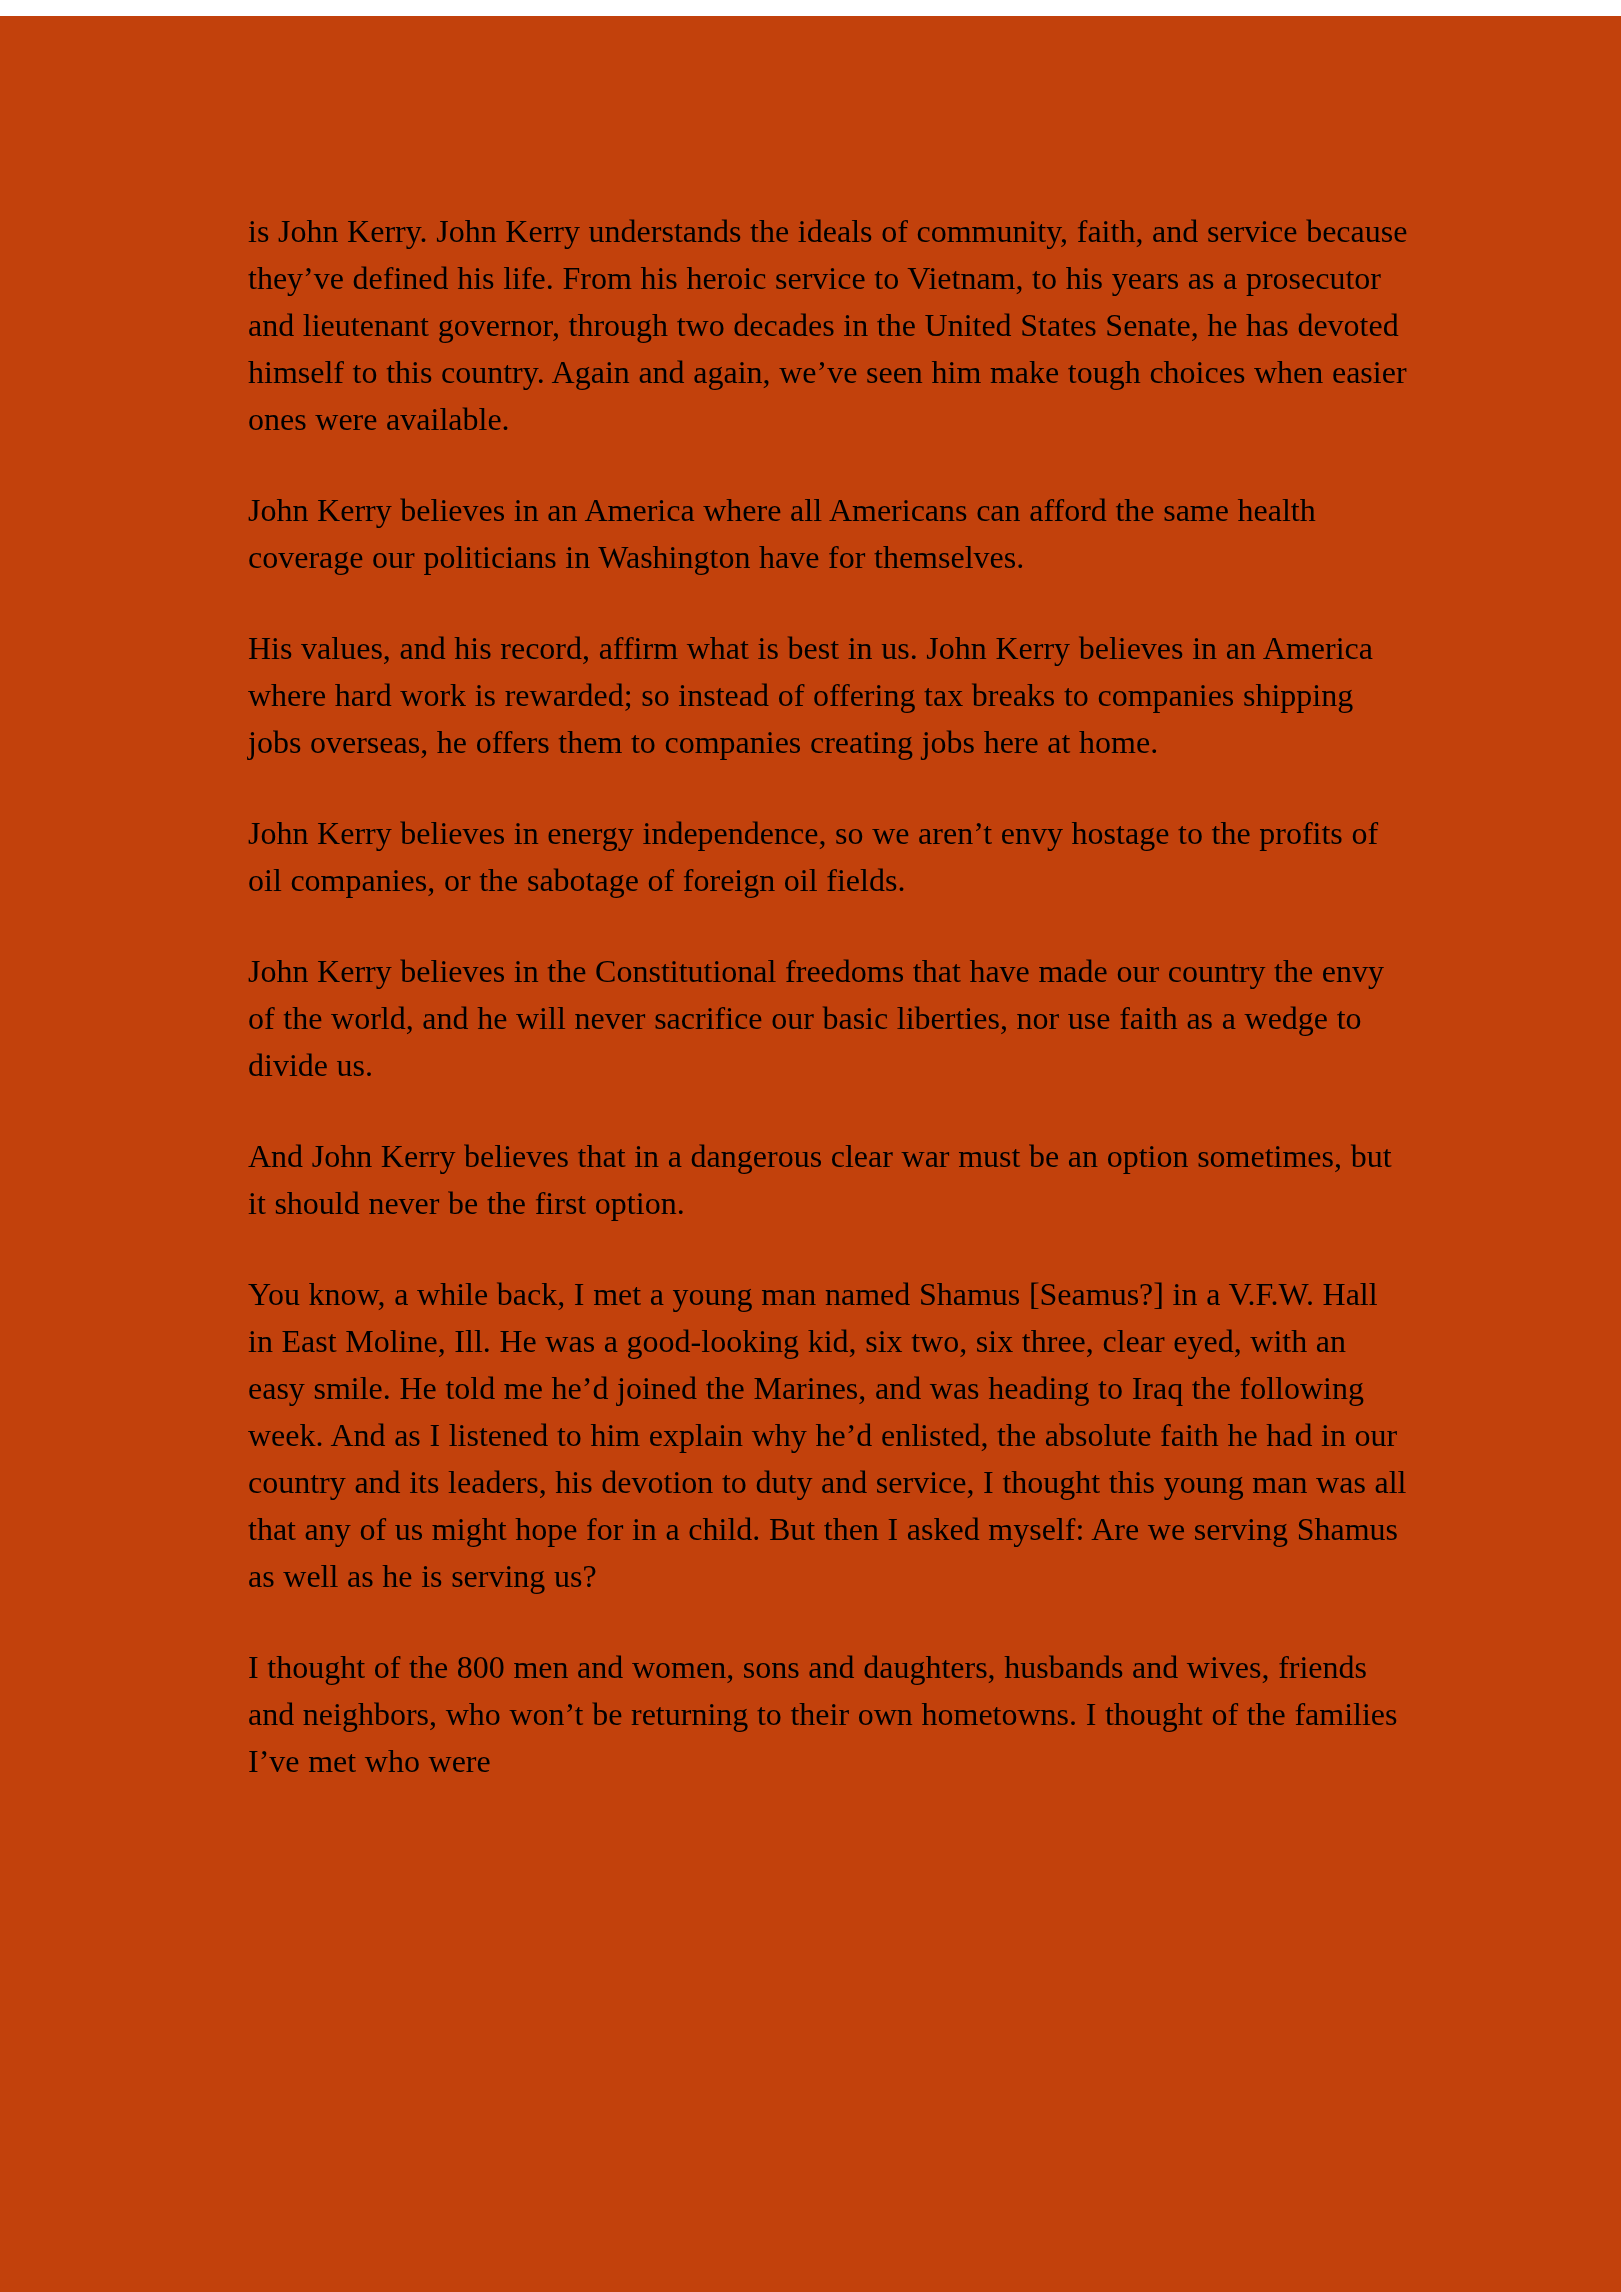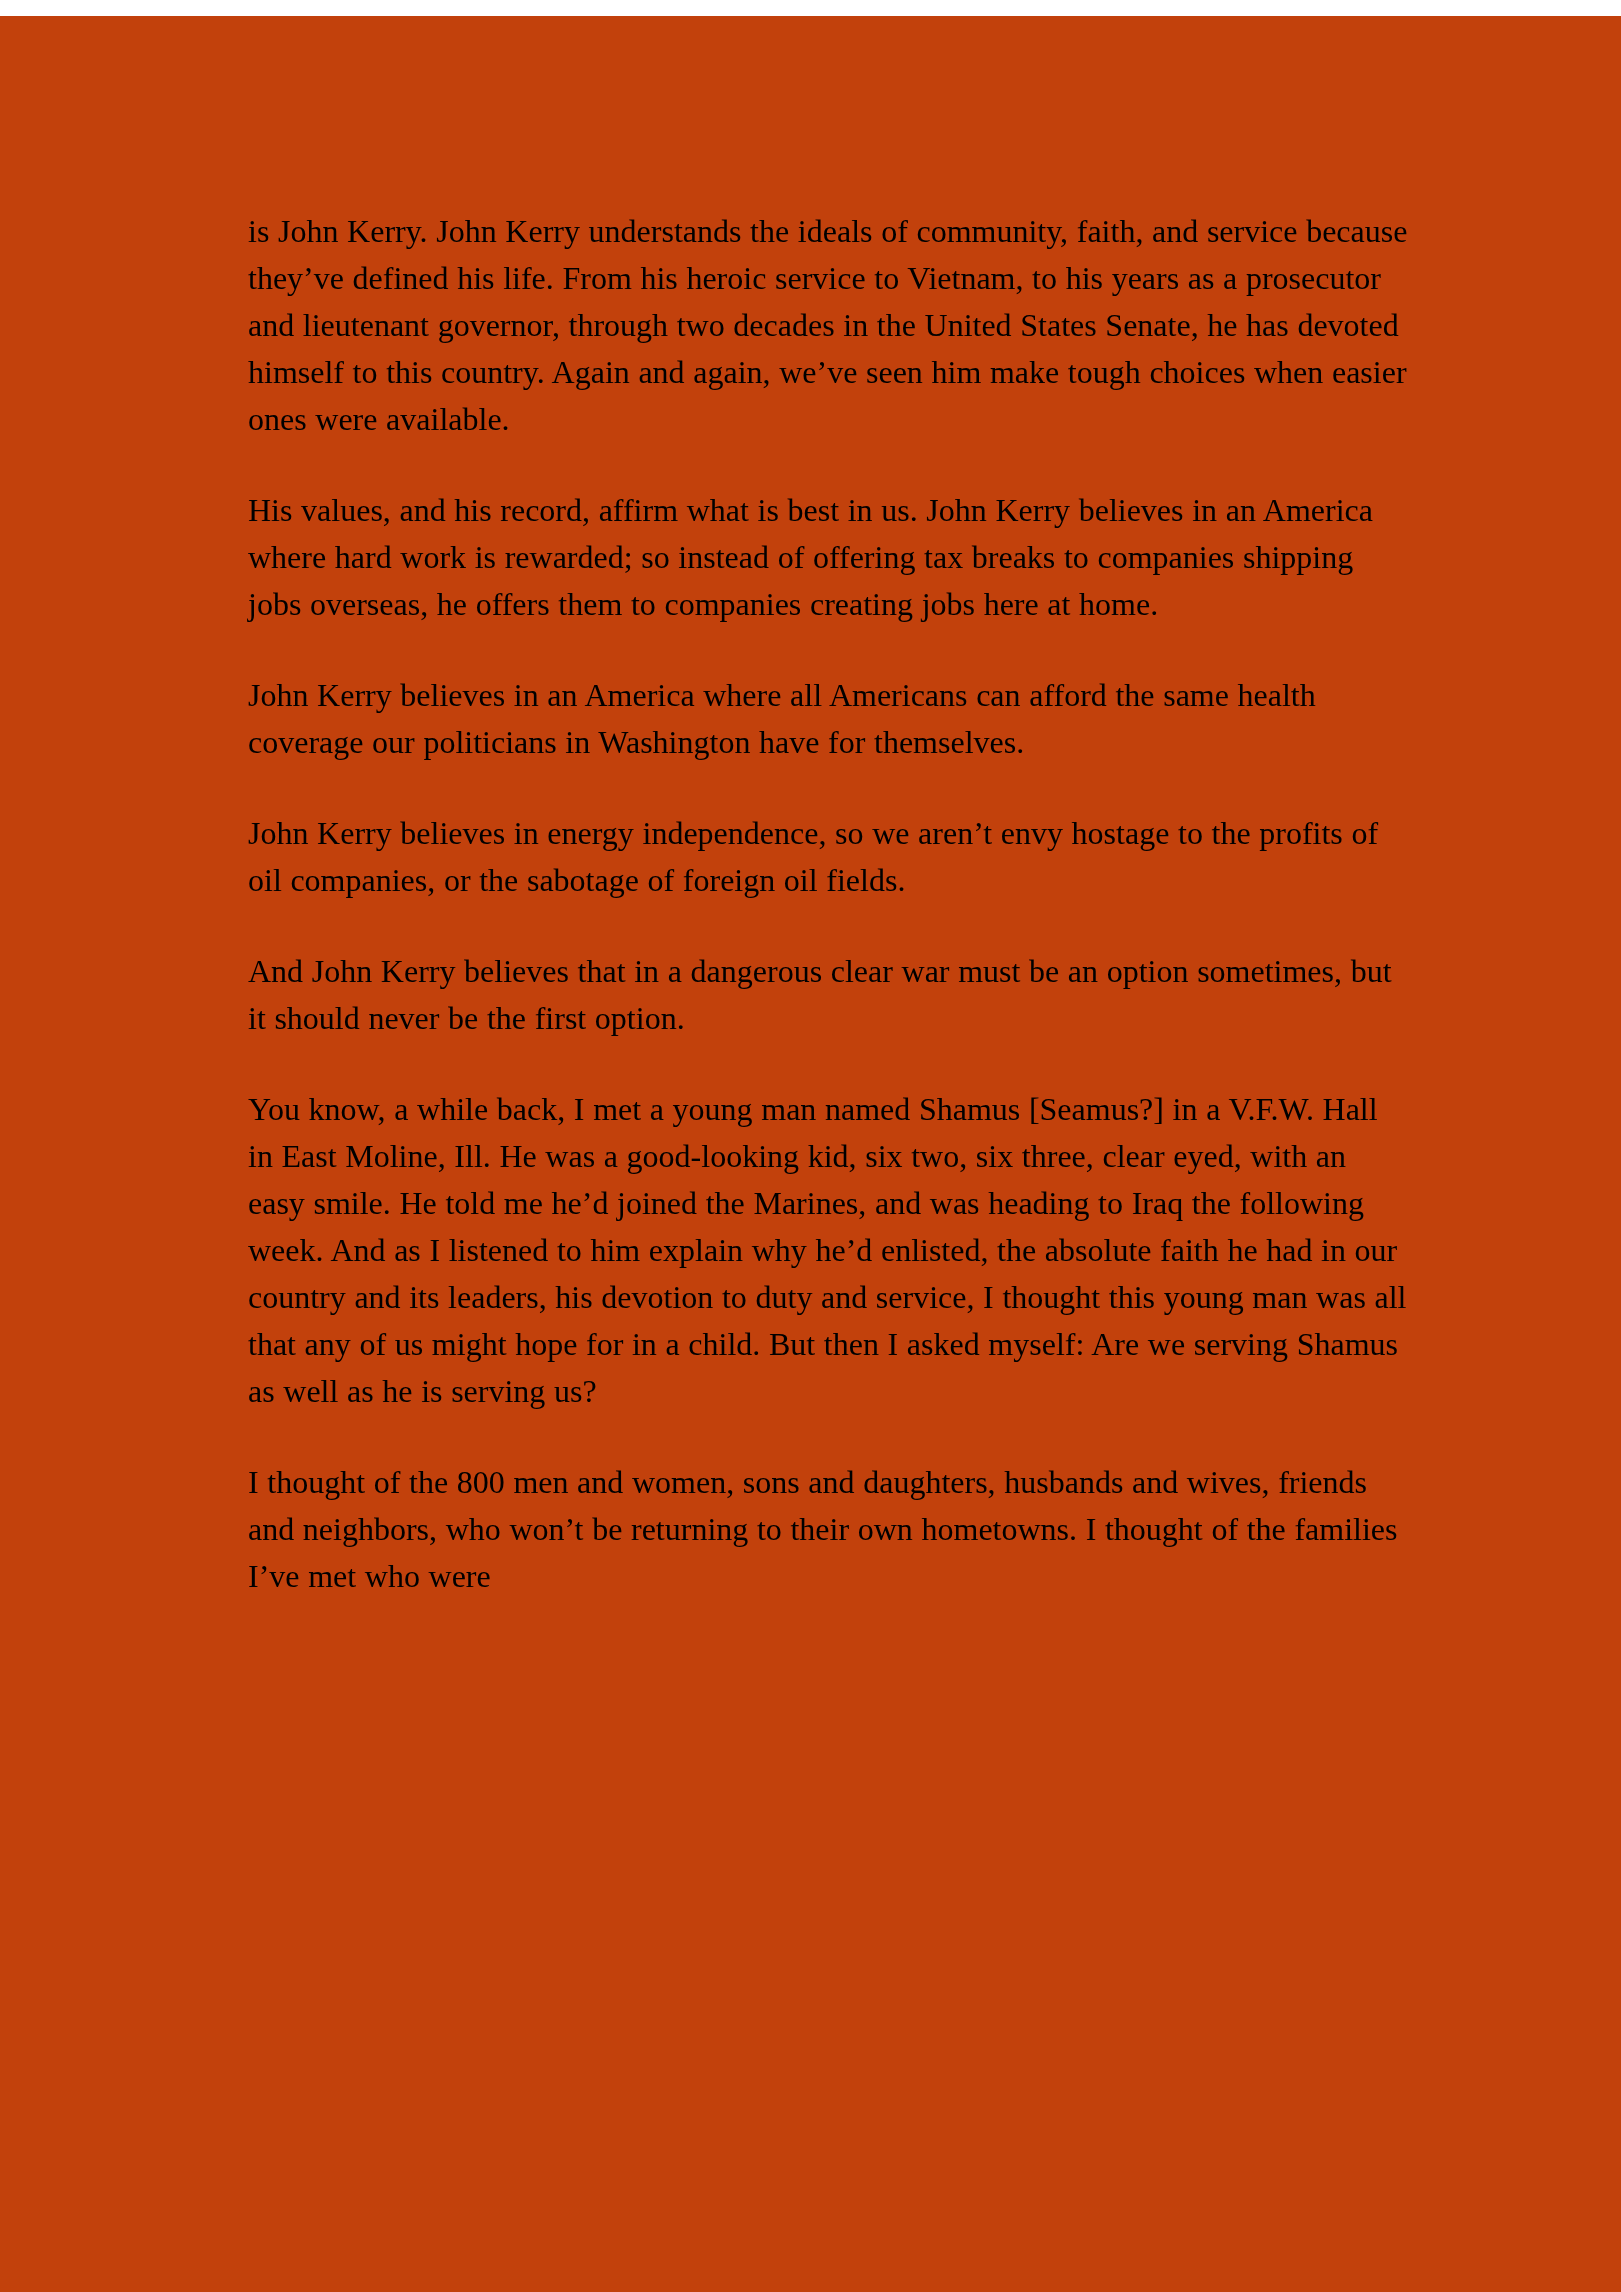--- a/index.html
+++ b/index.html
@@ -30,20 +30,21 @@
     padding: 0;
     max-width: 1161px;
     word-spacing: 0.02em;
   }
 </style>
 </head>
 <body>
 
 <div class="page">
   <p>is John Kerry. John Kerry understands the ideals of community, faith, and service because they’ve defined his life. From his heroic service to Vietnam, to his years as a prosecutor and lieutenant governor, through two decades in the United States Senate, he has devoted himself to this country. Again and again, we’ve seen him make tough choices when easier ones were available.</p>
+  <p>John Kerry believes in an America where all Americans can afford the same health coverage our politicians in Washington have for themselves.</p>
   <p>His values, and his record, affirm what is best in us. John Kerry believes in an America where hard work is rewarded; so instead of offering tax breaks to companies shipping jobs overseas, he offers them to companies creating jobs here at home.</p>
-  <p>John Kerry believes in an America where all Americans can afford the same health coverage our politicians in Washington have for themselves.</p>
   <p>John Kerry believes in energy independence, so we aren’t envy hostage to the profits of oil companies, or the sabotage of foreign oil fields.</p>
+  <p>John Kerry believes in the Constitutional freedoms that have made our country the envy of the world, and he will never sacrifice our basic liberties, nor use faith as a wedge to divide us.</p>
   <p>And John Kerry believes that in a dangerous clear war must be an option sometimes, but it should never be the first option.</p>
   <p>You know, a while back, I met a young man named Shamus [Seamus?] in a V.F.W. Hall in East Moline, Ill. He was a good-looking kid, six two, six three, clear eyed, with an easy smile. He told me he’d joined the Marines, and was heading to Iraq the following week. And as I listened to him explain why he’d enlisted, the absolute faith he had in our country and its leaders, his devotion to duty and service, I thought this young man was all that any of us might hope for in a child. But then I asked myself: Are we serving Shamus as well as he is serving us?</p>
   <p>I thought of the 800 men and women, sons and daughters, husbands and wives, friends and neighbors, who won’t be returning to their own hometowns. I thought of the families I’ve met who were</p>
 </div>
 
 
 </body></html>

